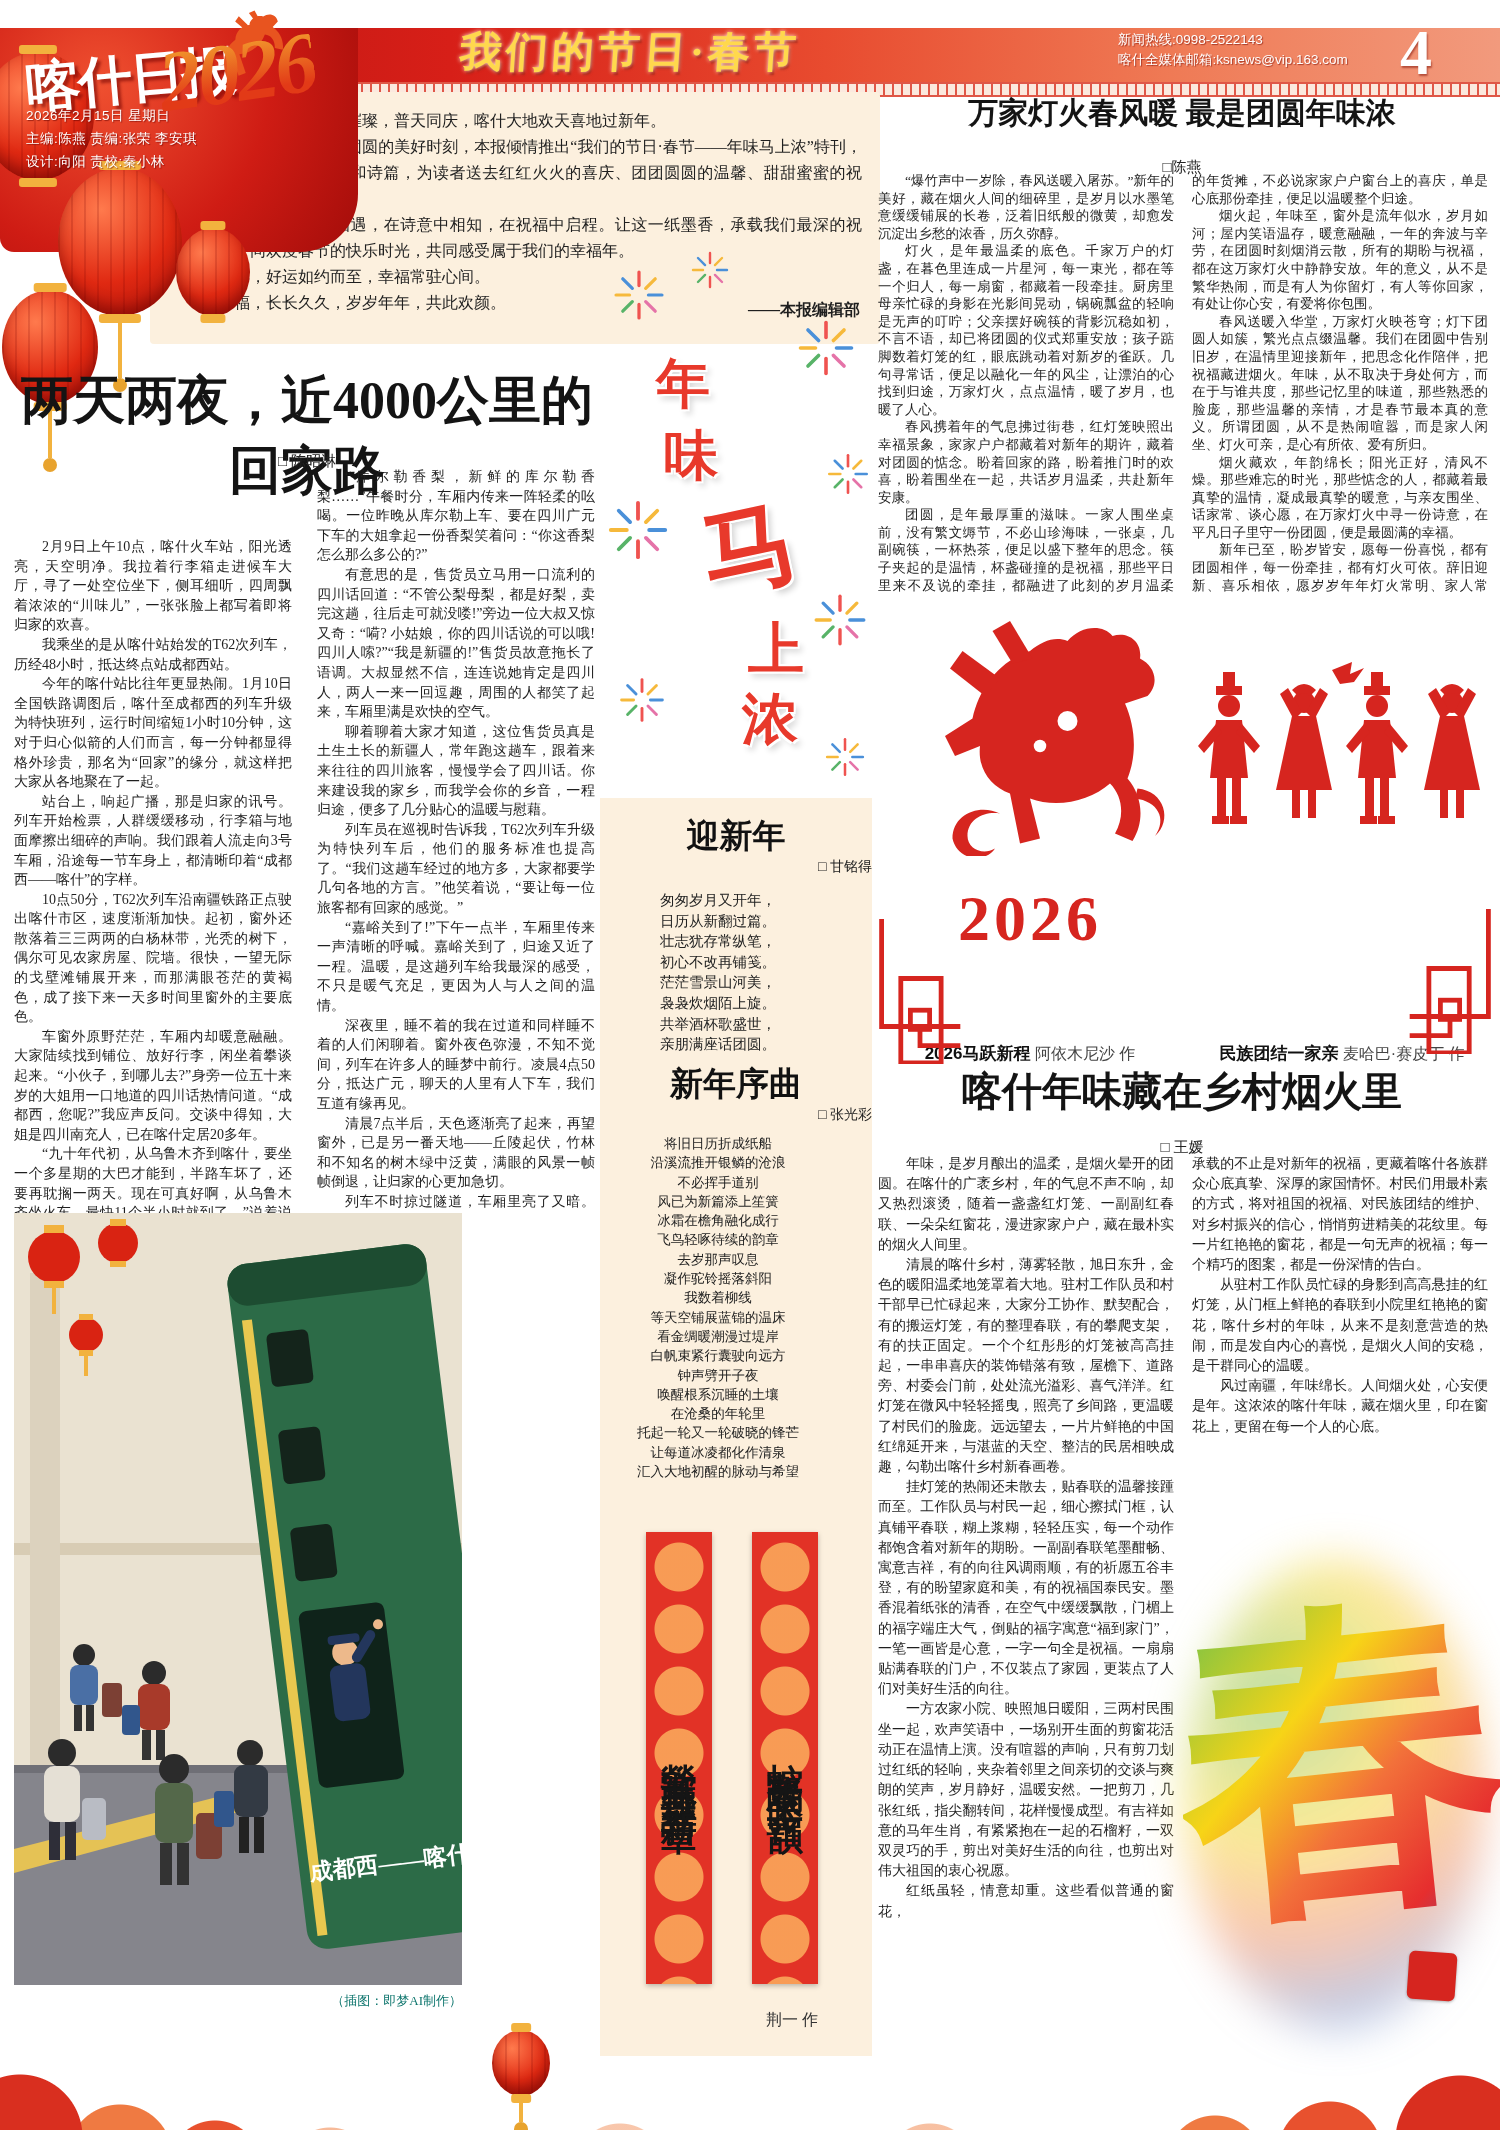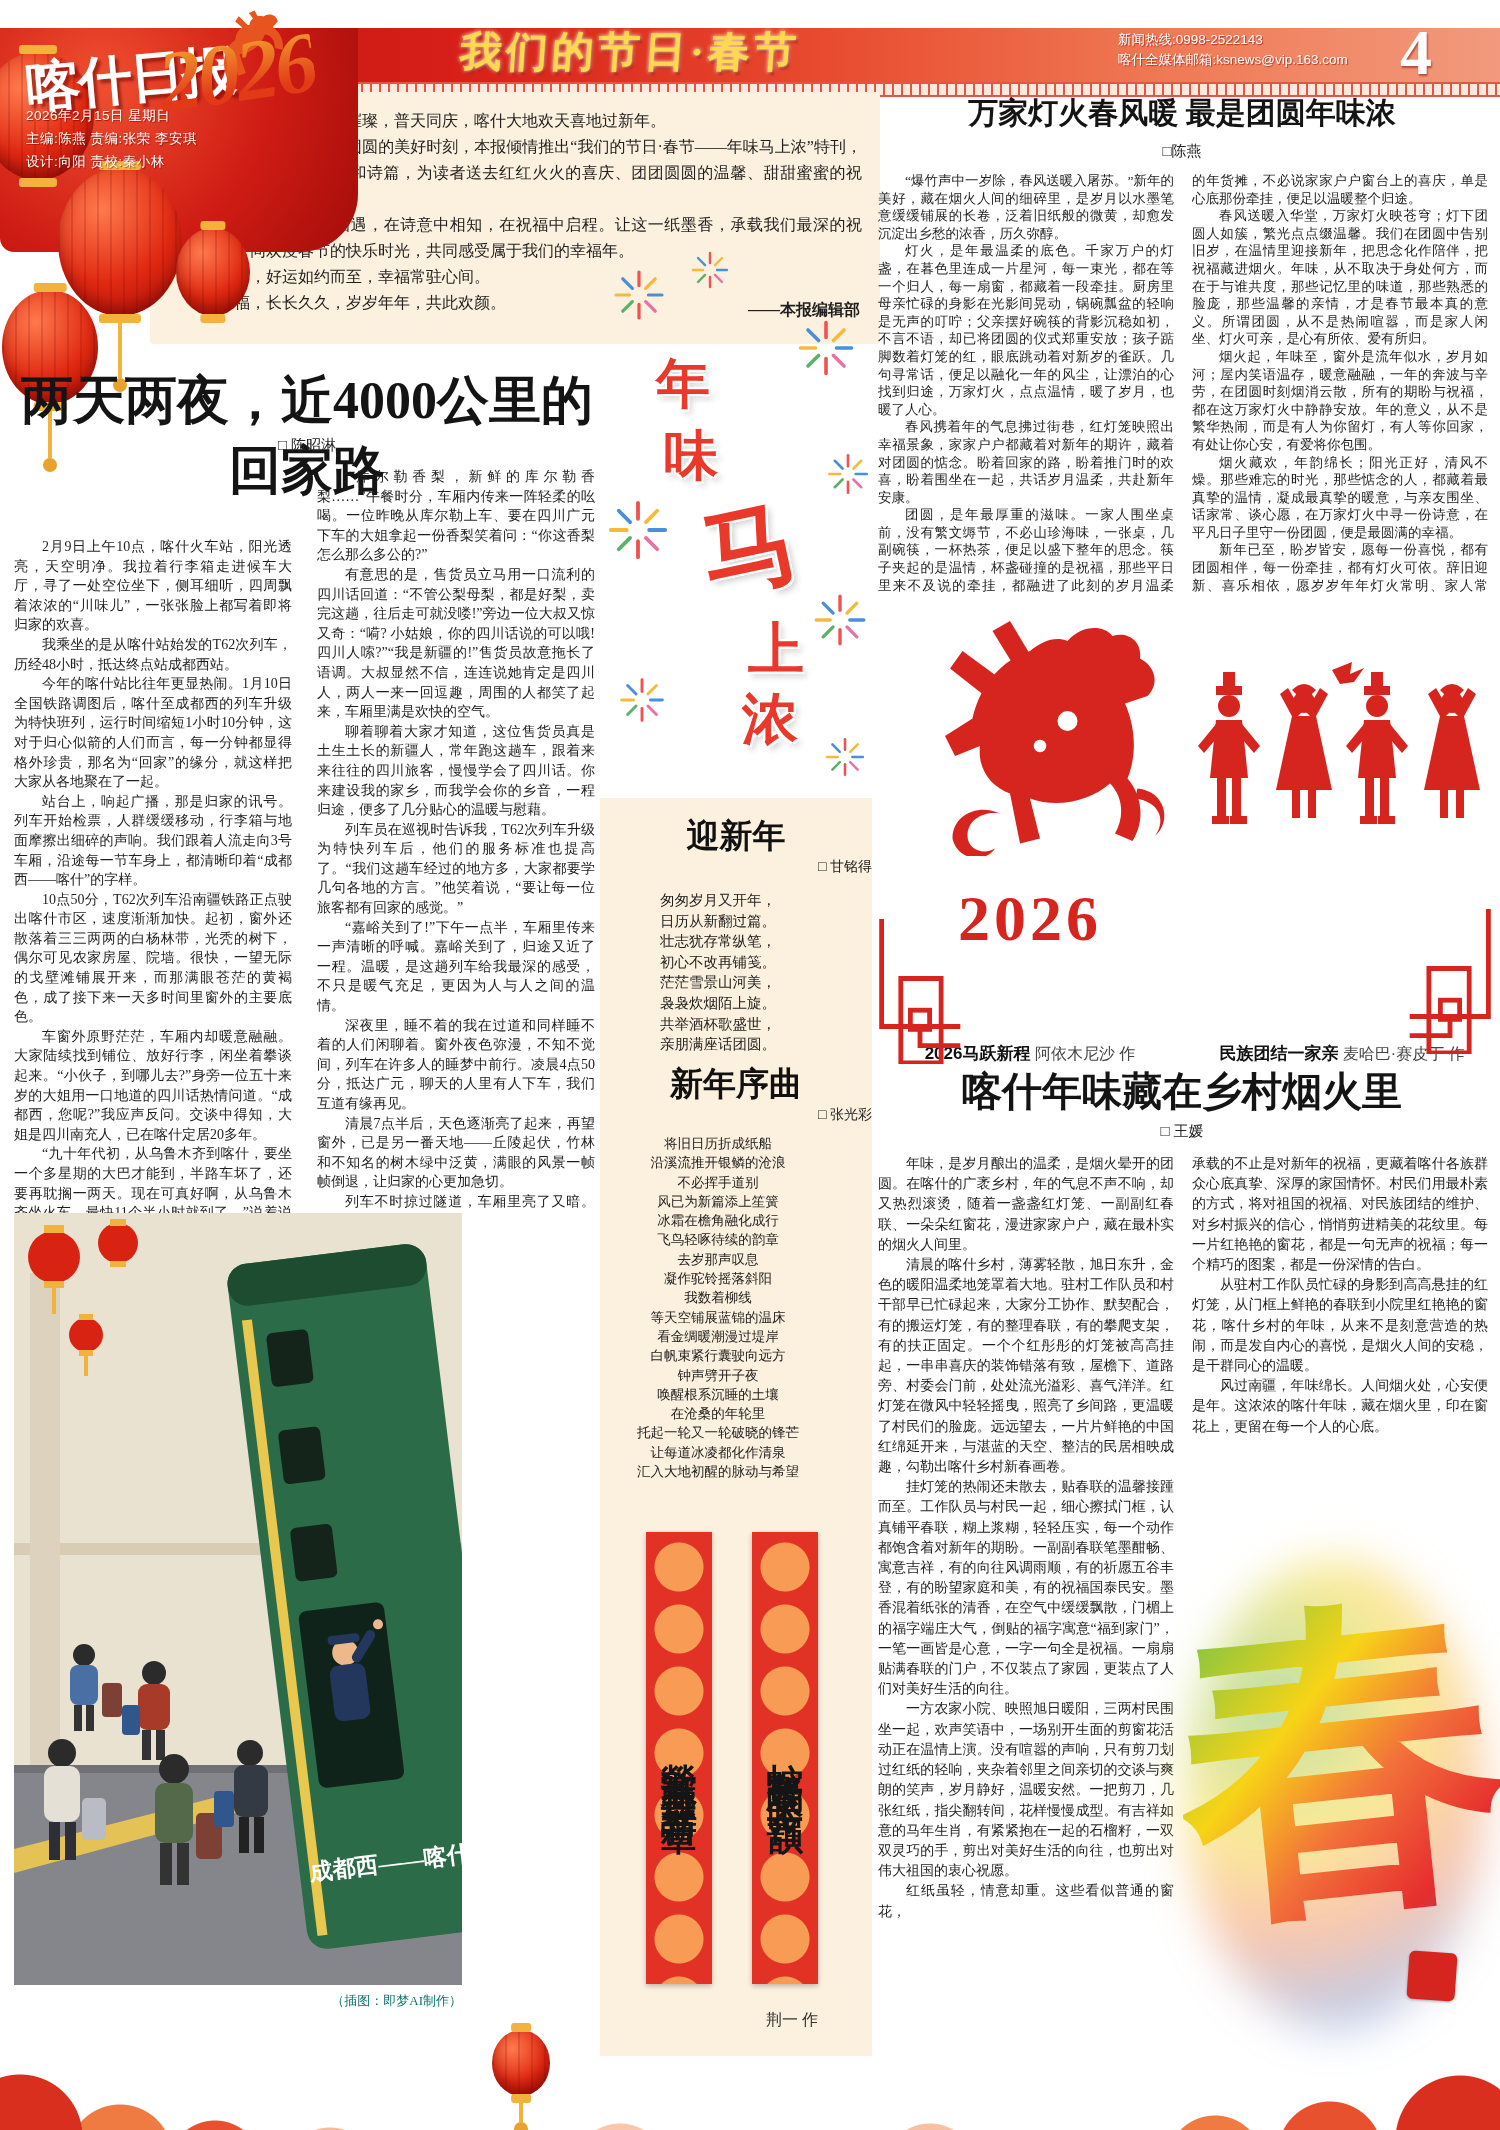--- a/index.html
+++ b/index.html
@@ -41,21 +41,21 @@
   .tassel::after{content:"";position:absolute;left:-5px;bottom:-14px;width:14px;height:14px;border-radius:50%;background:#e8a32e;}
 
   
   .edit-box{left:150px;top:92px;width:730px;height:252px;background:#fcf0de;border-radius:4px;}
   .edit-text{left:170px;top:108px;width:692px;font-size:16px;line-height:26px;}
   .edit-text p{margin:0;text-indent:2em;text-align:justify;}
   .edit-sign{left:560px;top:300px;width:300px;text-align:right;font-size:16px;font-weight:700;}
 
   
   .headline{font-weight:900;color:#141414;text-align:center;font-family:"Liberation Serif",serif;}
-  .byline{text-align:center;font-size:15px;color:#222;font-family:"Liberation Sans",sans-serif;}
+  .byline{text-align:center;font-size:15px;color:#222;font-family:"Liberation Sans",sans-serif;margin-top:16px;}
   .col{overflow:hidden;}
   .col p{margin:0;text-indent:2em;text-align:justify;}
   .l-col{font-size:14px;line-height:19.6px;}
   .rt-col{font-size:13.5px;line-height:17.6px;}
   .rb-col{font-size:14px;line-height:20.2px;}
 
   
   .cream2{left:600px;top:798px;width:272px;height:1258px;background:#fcf0de;}
   .slogan{position:absolute;font-weight:900;color:#e8392b;
         text-shadow:2px 2px 0 #fff,-2px -2px 0 #fff,2px -2px 0 #fff,-2px 2px 0 #fff,4px 5px 6px rgba(0,0,0,.18);}
@@ -348,22 +348,22 @@
   <div class="abs byline" style="left:872px;top:142px;width:620px;">□陈燕</div>
   <div class="abs col rt-col" style="left:878px;top:172px;width:296px;height:422px;">
     <p>“爆竹声中一岁除，春风送暖入屠苏。”新年的美好，藏在烟火人间的细碎里，是岁月以水墨笔意缓缓铺展的长卷，泛着旧纸般的微黄，却愈发沉淀出乡愁的浓香，历久弥醇。</p>
     <p>灯火，是年最温柔的底色。千家万户的灯盏，在暮色里连成一片星河，每一束光，都在等一个归人，每一扇窗，都藏着一段牵挂。厨房里母亲忙碌的身影在光影间晃动，锅碗瓢盆的轻响是无声的叮咛；父亲摆好碗筷的背影沉稳如初，不言不语，却已将团圆的仪式郑重安放；孩子踮脚数着灯笼的红，眼底跳动着对新岁的雀跃。几句寻常话，便足以融化一年的风尘，让漂泊的心找到归途，万家灯火，点点温情，暖了岁月，也暖了人心。</p>
     <p>春风携着年的气息拂过街巷，红灯笼映照出幸福景象，家家户户都藏着对新年的期许，藏着对团圆的惦念。盼着回家的路，盼着推门时的欢喜，盼着围坐在一起，共话岁月温柔，共赴新年安康。</p>
     <p>团圆，是年最厚重的滋味。一家人围坐桌前，没有繁文缛节，不必山珍海味，一张桌，几副碗筷，一杯热茶，便足以盛下整年的思念。筷子夹起的是温情，杯盏碰撞的是祝福，那些平日里来不及说的牵挂，都融进了此刻的岁月温柔里。</p>
 
   </div>
   <div class="abs col rt-col" style="left:1192px;top:172px;width:296px;height:422px;">
     <p style="text-indent:0;">的年货摊，不必说家家户户窗台上的喜庆，单是心底那份牵挂，便足以温暖整个归途。</p>
+    <p>烟火起，年味至，窗外是流年似水，岁月如河；屋内笑语温存，暖意融融，一年的奔波与辛劳，在团圆时刻烟消云散，所有的期盼与祝福，都在这万家灯火中静静安放。年的意义，从不是繁华热闹，而是有人为你留灯，有人等你回家，有处让你心安，有爱将你包围。</p>
     <p>春风送暖入华堂，万家灯火映苍穹；灯下团圆人如簇，繁光点点缀温馨。我们在团圆中告别旧岁，在温情里迎接新年，把思念化作陪伴，把祝福藏进烟火。年味，从不取决于身处何方，而在于与谁共度，那些记忆里的味道，那些熟悉的脸庞，那些温馨的亲情，才是春节最本真的意义。所谓团圆，从不是热闹喧嚣，而是家人闲坐、灯火可亲，是心有所依、爱有所归。</p>
-    <p>烟火起，年味至，窗外是流年似水，岁月如河；屋内笑语温存，暖意融融，一年的奔波与辛劳，在团圆时刻烟消云散，所有的期盼与祝福，都在这万家灯火中静静安放。年的意义，从不是繁华热闹，而是有人为你留灯，有人等你回家，有处让你心安，有爱将你包围。</p>
     <p>烟火藏欢，年韵绵长；阳光正好，清风不燥。那些难忘的时光，那些惦念的人，都藏着最真挚的温情，凝成最真挚的暖意，与亲友围坐、话家常、谈心愿，在万家灯火中寻一份诗意，在平凡日子里守一份团圆，便是最圆满的幸福。</p>
     <p>新年已至，盼岁皆安，愿每一份喜悦，都有团圆相伴，每一份牵挂，都有灯火可依。辞旧迎新、喜乐相依，愿岁岁年年灯火常明、家人常伴、岁月常欢。</p>
   </div>
 
   <div class="abs" style="left:880px;top:600px;width:300px;height:436px;background:#fff;">
     <svg viewBox="0 0 240 200" width="300" height="250" style="position:absolute;left:0;top:6px;">
       <g fill="#d6251f">
         <path d="M150,28 C160,16 178,14 186,24 C198,20 210,28 208,42 C220,48 224,62 214,72 L196,78 C204,96 206,118 198,138 C210,152 212,172 202,188 L188,182 C196,168 194,152 184,142 C168,156 142,162 120,154 L128,186 L112,190 L104,150 C88,144 78,130 80,112 L60,120 L52,104 L74,90 C80,64 96,44 120,36 C130,28 140,24 150,28 Z"></path>
         <path d="M96,58 L66,36 L56,50 L84,72 Z"></path>
         <path d="M122,42 L104,12 L90,20 L106,46 Z"></path>

